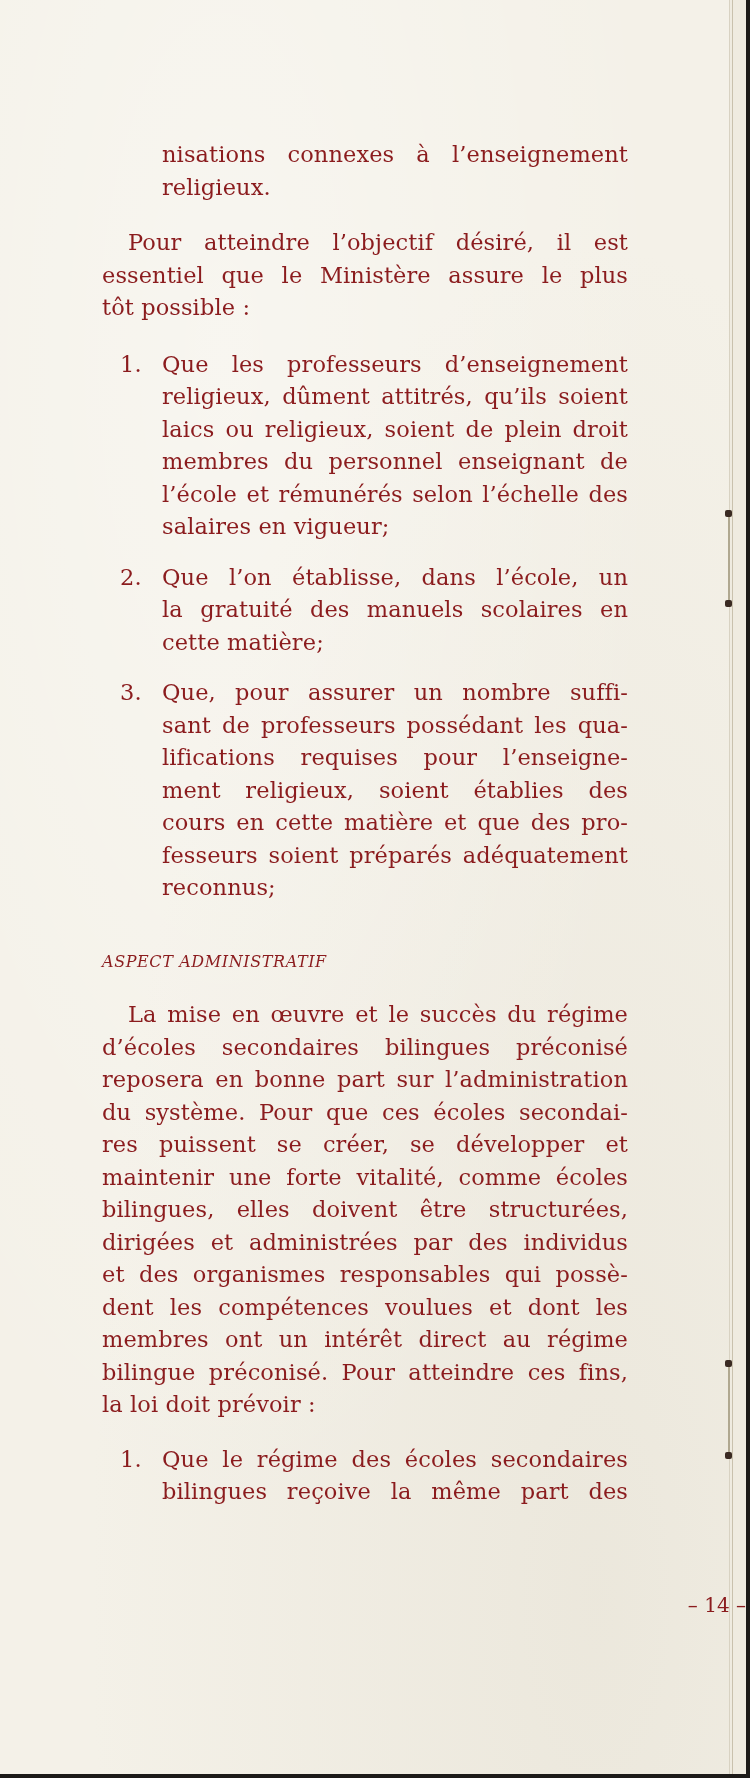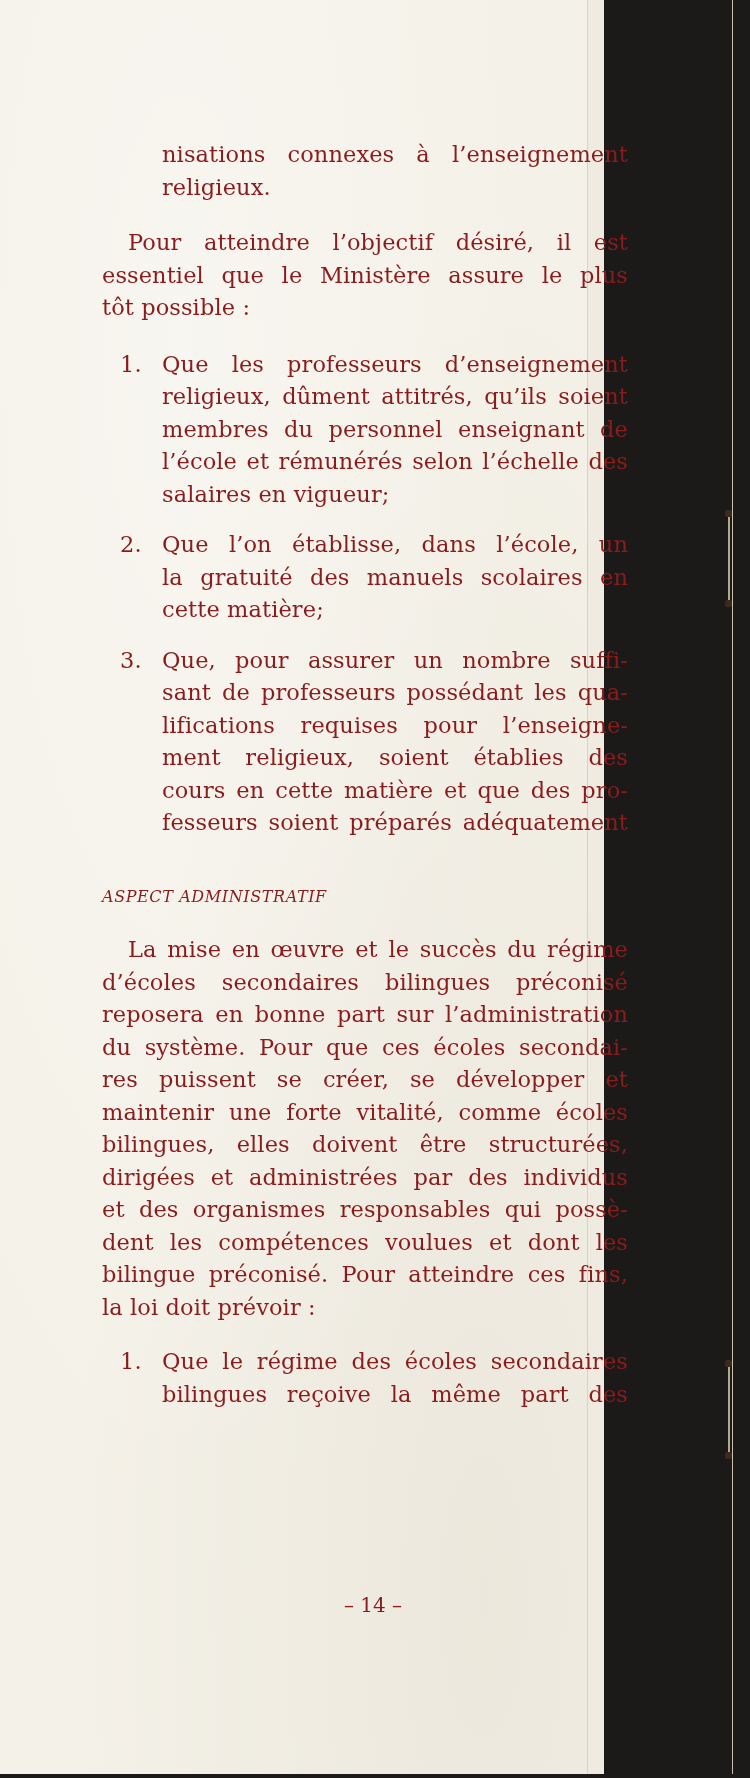--- a/index.html
+++ b/index.html
@@ -3,21 +3,21 @@
   <meta charset="utf-8">
   <style>
     html, body { margin: 0; padding: 0; }
     body {
       width: 750px; height: 1778px; overflow: hidden;
       background: #1c1a18;
       font-family: "DejaVu Serif", "Liberation Serif", serif;
     }
     .page {
       position: absolute; left: 0; top: 0;
-      width: 604px; height: 1774px;
+      width: 746px; height: 1774px;
       background: #f4f1e8;
       background-image: radial-gradient(ellipse at 30% 20%, rgba(255,255,255,0.35), rgba(0,0,0,0) 60%),
                         radial-gradient(ellipse at 80% 90%, rgba(220,214,198,0.35), rgba(0,0,0,0) 60%);
     }
     .right-strip {
       position: absolute; top: 0; right: 0; width: 16px; height: 1774px;
       background: #efebe0;
       border-left: 1px solid #d8d2c2;
     }
     .fold-line {
@@ -45,21 +45,21 @@
     .indent-cont { padding-left: 60px; }
     .para { display: block; margin-top: 23px; }
     .item { position: relative; padding-left: 60px; margin-top: 18px; }
     .item-num { position: absolute; left: 18px; top: 0; }
     .heading {
       font-style: italic; font-size: 16px; letter-spacing: 0.6px;
       margin-top: 42px; display: block;
     }
     .page-number {
       position: absolute; left: 0; width: 746px; top: 1593px;
-      text-align: center; color: #8b1c1e; font-size: 20px;
+      text-align: right; color: #8b1c1e; font-size: 20px;
     }
   </style>
 </head>
 <body>
 
 <div class="page">
   <div class="right-strip"></div>
   <div class="fold-line"></div>
 
   <div class="staple" style="top:513px;height:92px;"></div>
@@ -80,55 +80,58 @@
     <div class="para">
       <span class="line" style="padding-left:26px;">Pour atteindre l’objectif désiré, il est</span>
       <span class="line">essentiel que le Ministère assure le plus</span>
       <span class="line last">tôt possible :</span>
     </div>
 
     <div class="item" style="margin-top:24px;">
       <span class="item-num">1.</span>
       <span class="line">Que les professeurs d’enseignement</span>
       <span class="line">religieux, dûment attitrés, qu’ils soient</span>
+      <span class="line">laics ou religieux, soient de plein droit</span>
       <span class="line">membres du personnel enseignant de</span>
       <span class="line">l’école et rémunérés selon l’échelle des</span>
       <span class="line last">salaires en vigueur;</span>
     </div>
 
     <div class="item">
       <span class="item-num">2.</span>
       <span class="line">Que l’on établisse, dans l’école, un</span>
       <span class="line">la gratuité des manuels scolaires en</span>
       <span class="line last">cette matière;</span>
     </div>
 
     <div class="item">
       <span class="item-num">3.</span>
       <span class="line">Que, pour assurer un nombre suffi-</span>
       <span class="line">sant de professeurs possédant les qua-</span>
       <span class="line">lifications requises pour l’enseigne-</span>
       <span class="line">ment religieux, soient établies des</span>
       <span class="line">cours en cette matière et que des pro-</span>
       <span class="line">fesseurs soient préparés adéquatement</span>
+      <span class="line last">reconnus;</span>
     </div>
 
     <span class="heading">ASPECT ADMINISTRATIF</span>
 
     <div class="para" style="margin-top:20px;">
       <span class="line" style="padding-left:26px;">La mise en œuvre et le succès du régime</span>
       <span class="line">d’écoles secondaires bilingues préconisé</span>
       <span class="line">reposera en bonne part sur l’administration</span>
       <span class="line">du système. Pour que ces écoles secondai-</span>
       <span class="line">res puissent se créer, se développer et</span>
       <span class="line">maintenir une forte vitalité, comme écoles</span>
       <span class="line">bilingues, elles doivent être structurées,</span>
       <span class="line">dirigées et administrées par des individus</span>
       <span class="line">et des organismes responsables qui possè-</span>
       <span class="line">dent les compétences voulues et dont les</span>
+      <span class="line">membres ont un intérêt direct au régime</span>
       <span class="line">bilingue préconisé. Pour atteindre ces fins,</span>
       <span class="line last">la loi doit prévoir :</span>
     </div>
 
     <div class="item" style="margin-top:22px;">
       <span class="item-num">1.</span>
       <span class="line">Que le régime des écoles secondaires</span>
       <span class="line">bilingues reçoive la même part des</span>
     </div>
   </div>

